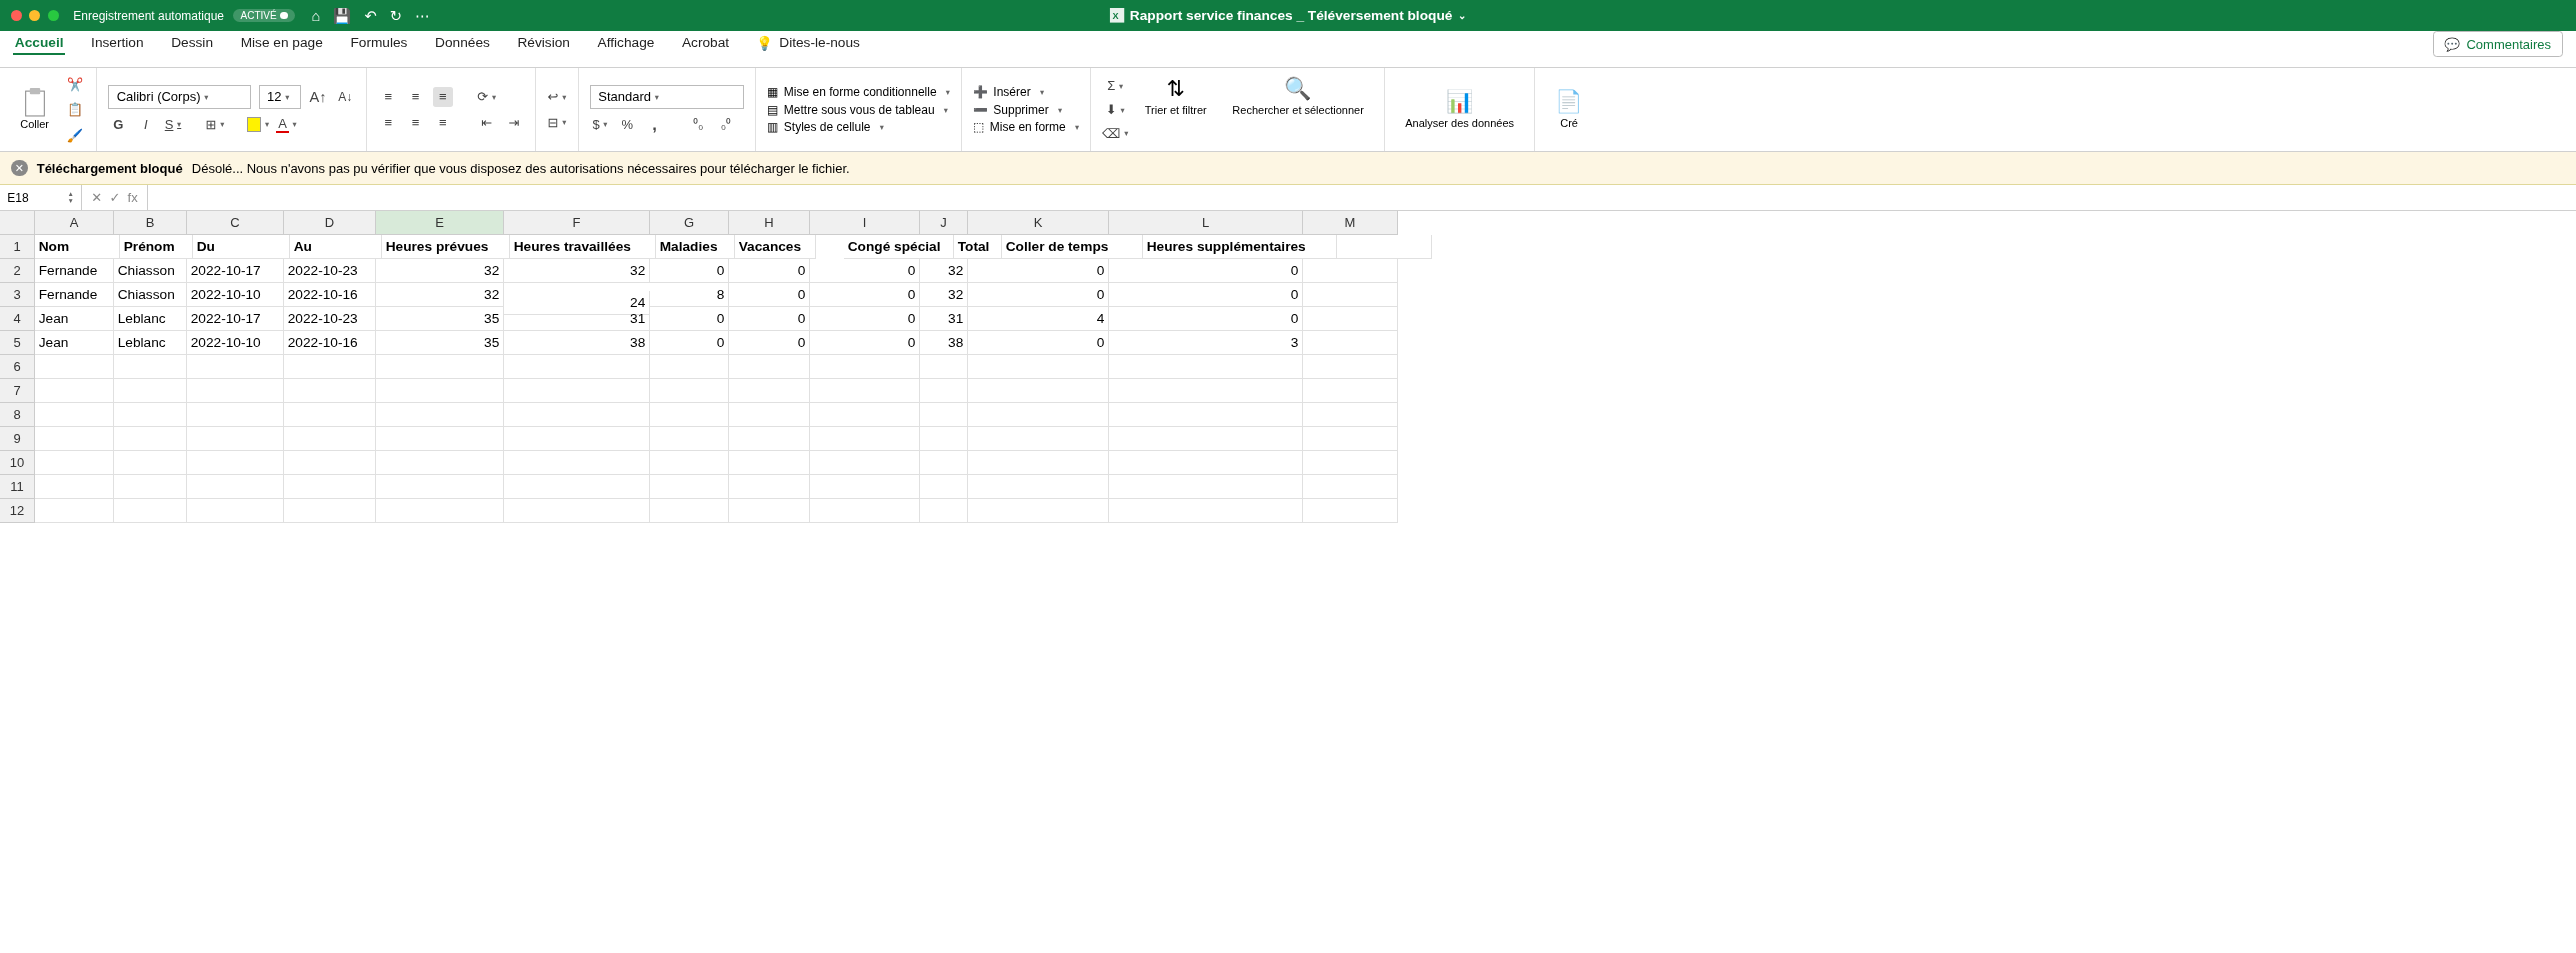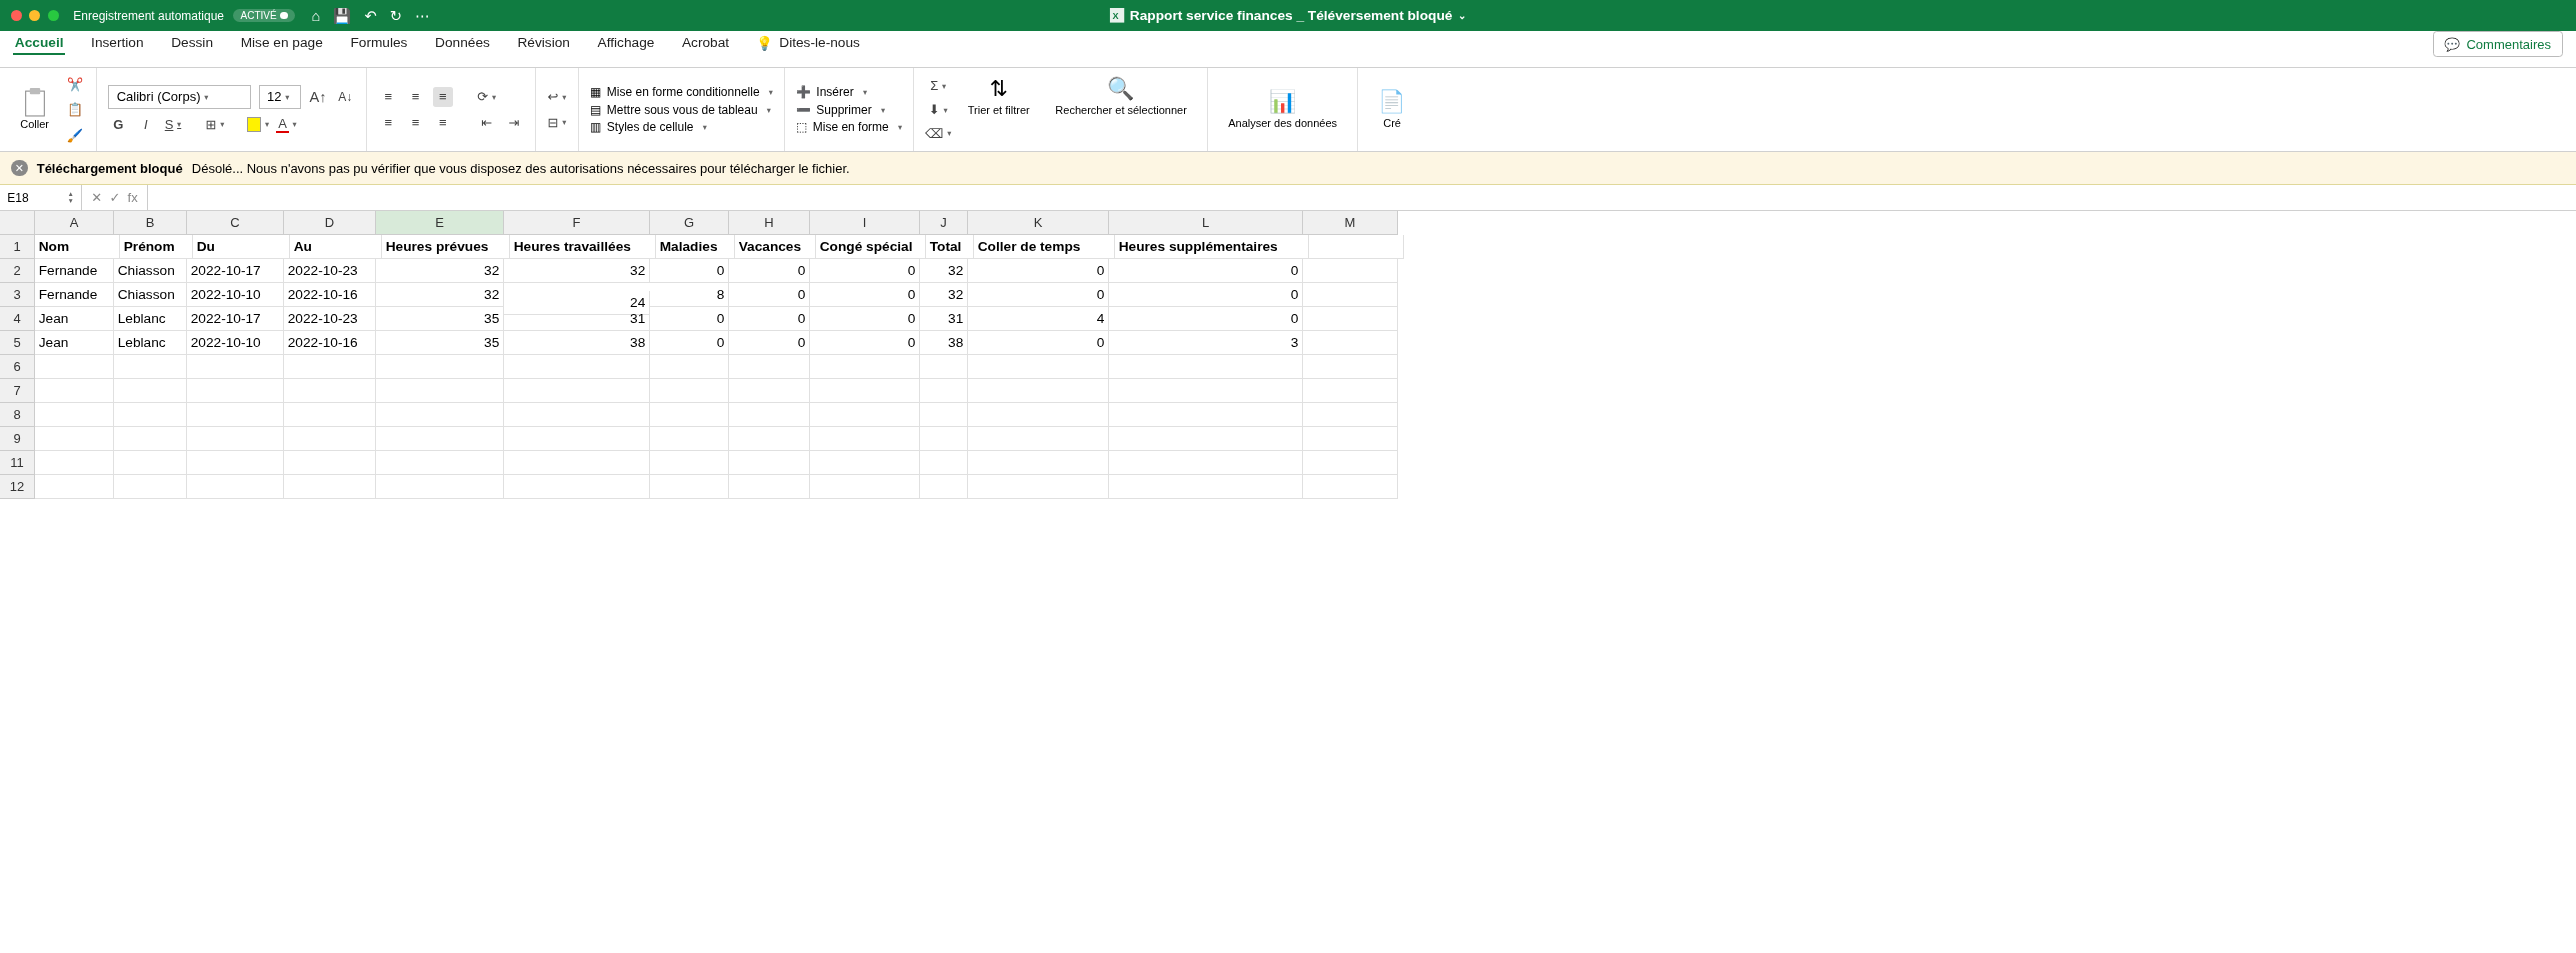--- a/index.html
+++ b/index.html
@@ -184,20 +184,35 @@
 
   <div class="group">
     <div class="row">
         <span class="icon-btn dd">↩</span>
       </div>
     <div class="row">
         <span class="icon-btn dd">⊟</span>
       </div>
   </div>
 
+  <div class="group">
+    <div class="row">
+        <div class="sel num-sel dd">
+          <span>Standard</span>
+        </div>
+      </div>
+    <div class="row">
+      <span class="icon-btn dd">$</span>
+      <span class="icon-btn">%</span>
+      <span class="icon-btn" style="font-size:16.5px;font-weight:700">,</span>
+      <span style="width:9.2px"></span>
+      <span class="icon-btn">⁰₀</span>
+      <span class="icon-btn">₀⁰</span>
+    </div>
+  </div>
 
   <div class="group" style="gap:3.7px">
     <div class="ribbon-item dd">
         <span>▦</span>
         <span>Mise en forme conditionnelle</span>
       </div>
     <div class="ribbon-item dd">
         <span>▤</span>
         <span>Mettre sous vous de tableau</span>
       </div>
@@ -298,21 +313,21 @@
       <div class="datarow hdr">
         <div class="rh">1</div>
         <div class="cell" style="width: 85px;">Nom</div>
         <div class="cell" style="width: 73px;">Prénom</div>
         <div class="cell" style="width: 97px;">Du</div>
         <div class="cell" style="width: 92px;">Au</div>
         <div class="cell" style="width: 128px;">Heures prévues</div>
         <div class="cell" style="width: 146px; text-align: right;">Heures travaillées</div>
         <div class="cell" style="width: 79px;">Maladies</div>
         <div class="cell" style="width: 81px;">Vacances</div>
-        <div class="cell" style="width: 110px;">Congé spécial</div>
+        <div class="cell" style="width: 110px; margin-left: 28px;">Congé spécial</div>
         <div class="cell" style="width: 48px;">Total</div>
         <div class="cell" style="width: 141px;">Coller de temps</div>
         <div class="cell" style="width: 194px;">Heures supplémentaires</div>
         <div class="cell" style="width: 95px;"></div>
       </div>
       <div class="datarow">
         <div class="rh">2</div>
         <div class="cell" style="width: 79px;">Fernande</div>
         <div class="cell" style="width: 73px;">Chiasson</div>
         <div class="cell" style="width: 97px;">2022-10-17</div>
@@ -433,20 +448,36 @@
         <div class="cell num" style="width: 146px;"></div>
         <div class="cell num" style="width: 79px;"></div>
         <div class="cell num" style="width: 81px;"></div>
         <div class="cell num" style="width: 110px;"></div>
         <div class="cell num" style="width: 48px;"></div>
         <div class="cell num" style="width: 141px;"></div>
         <div class="cell num" style="width: 194px;"></div>
         <div class="cell" style="width: 95px;"></div>
       </div>
       <div class="datarow">
+        <div class="rh">10</div>
+        <div class="cell" style="width: 79px;"></div>
+        <div class="cell" style="width: 73px;"></div>
+        <div class="cell" style="width: 97px;"></div>
+        <div class="cell" style="width: 92px;"></div>
+        <div class="cell num" style="width: 128px;"></div>
+        <div class="cell num" style="width: 146px;"></div>
+        <div class="cell num" style="width: 79px;"></div>
+        <div class="cell num" style="width: 81px;"></div>
+        <div class="cell num" style="width: 110px;"></div>
+        <div class="cell num" style="width: 48px;"></div>
+        <div class="cell num" style="width: 141px;"></div>
+        <div class="cell num" style="width: 194px;"></div>
+        <div class="cell" style="width: 95px;"></div>
+      </div>
+      <div class="datarow">
         <div class="rh">11</div>
         <div class="cell" style="width: 79px;"></div>
         <div class="cell" style="width: 73px;"></div>
         <div class="cell" style="width: 97px;"></div>
         <div class="cell" style="width: 92px;"></div>
         <div class="cell num" style="width: 128px;"></div>
         <div class="cell num" style="width: 146px;"></div>
         <div class="cell num" style="width: 79px;"></div>
         <div class="cell num" style="width: 81px;"></div>
         <div class="cell num" style="width: 110px;"></div>

